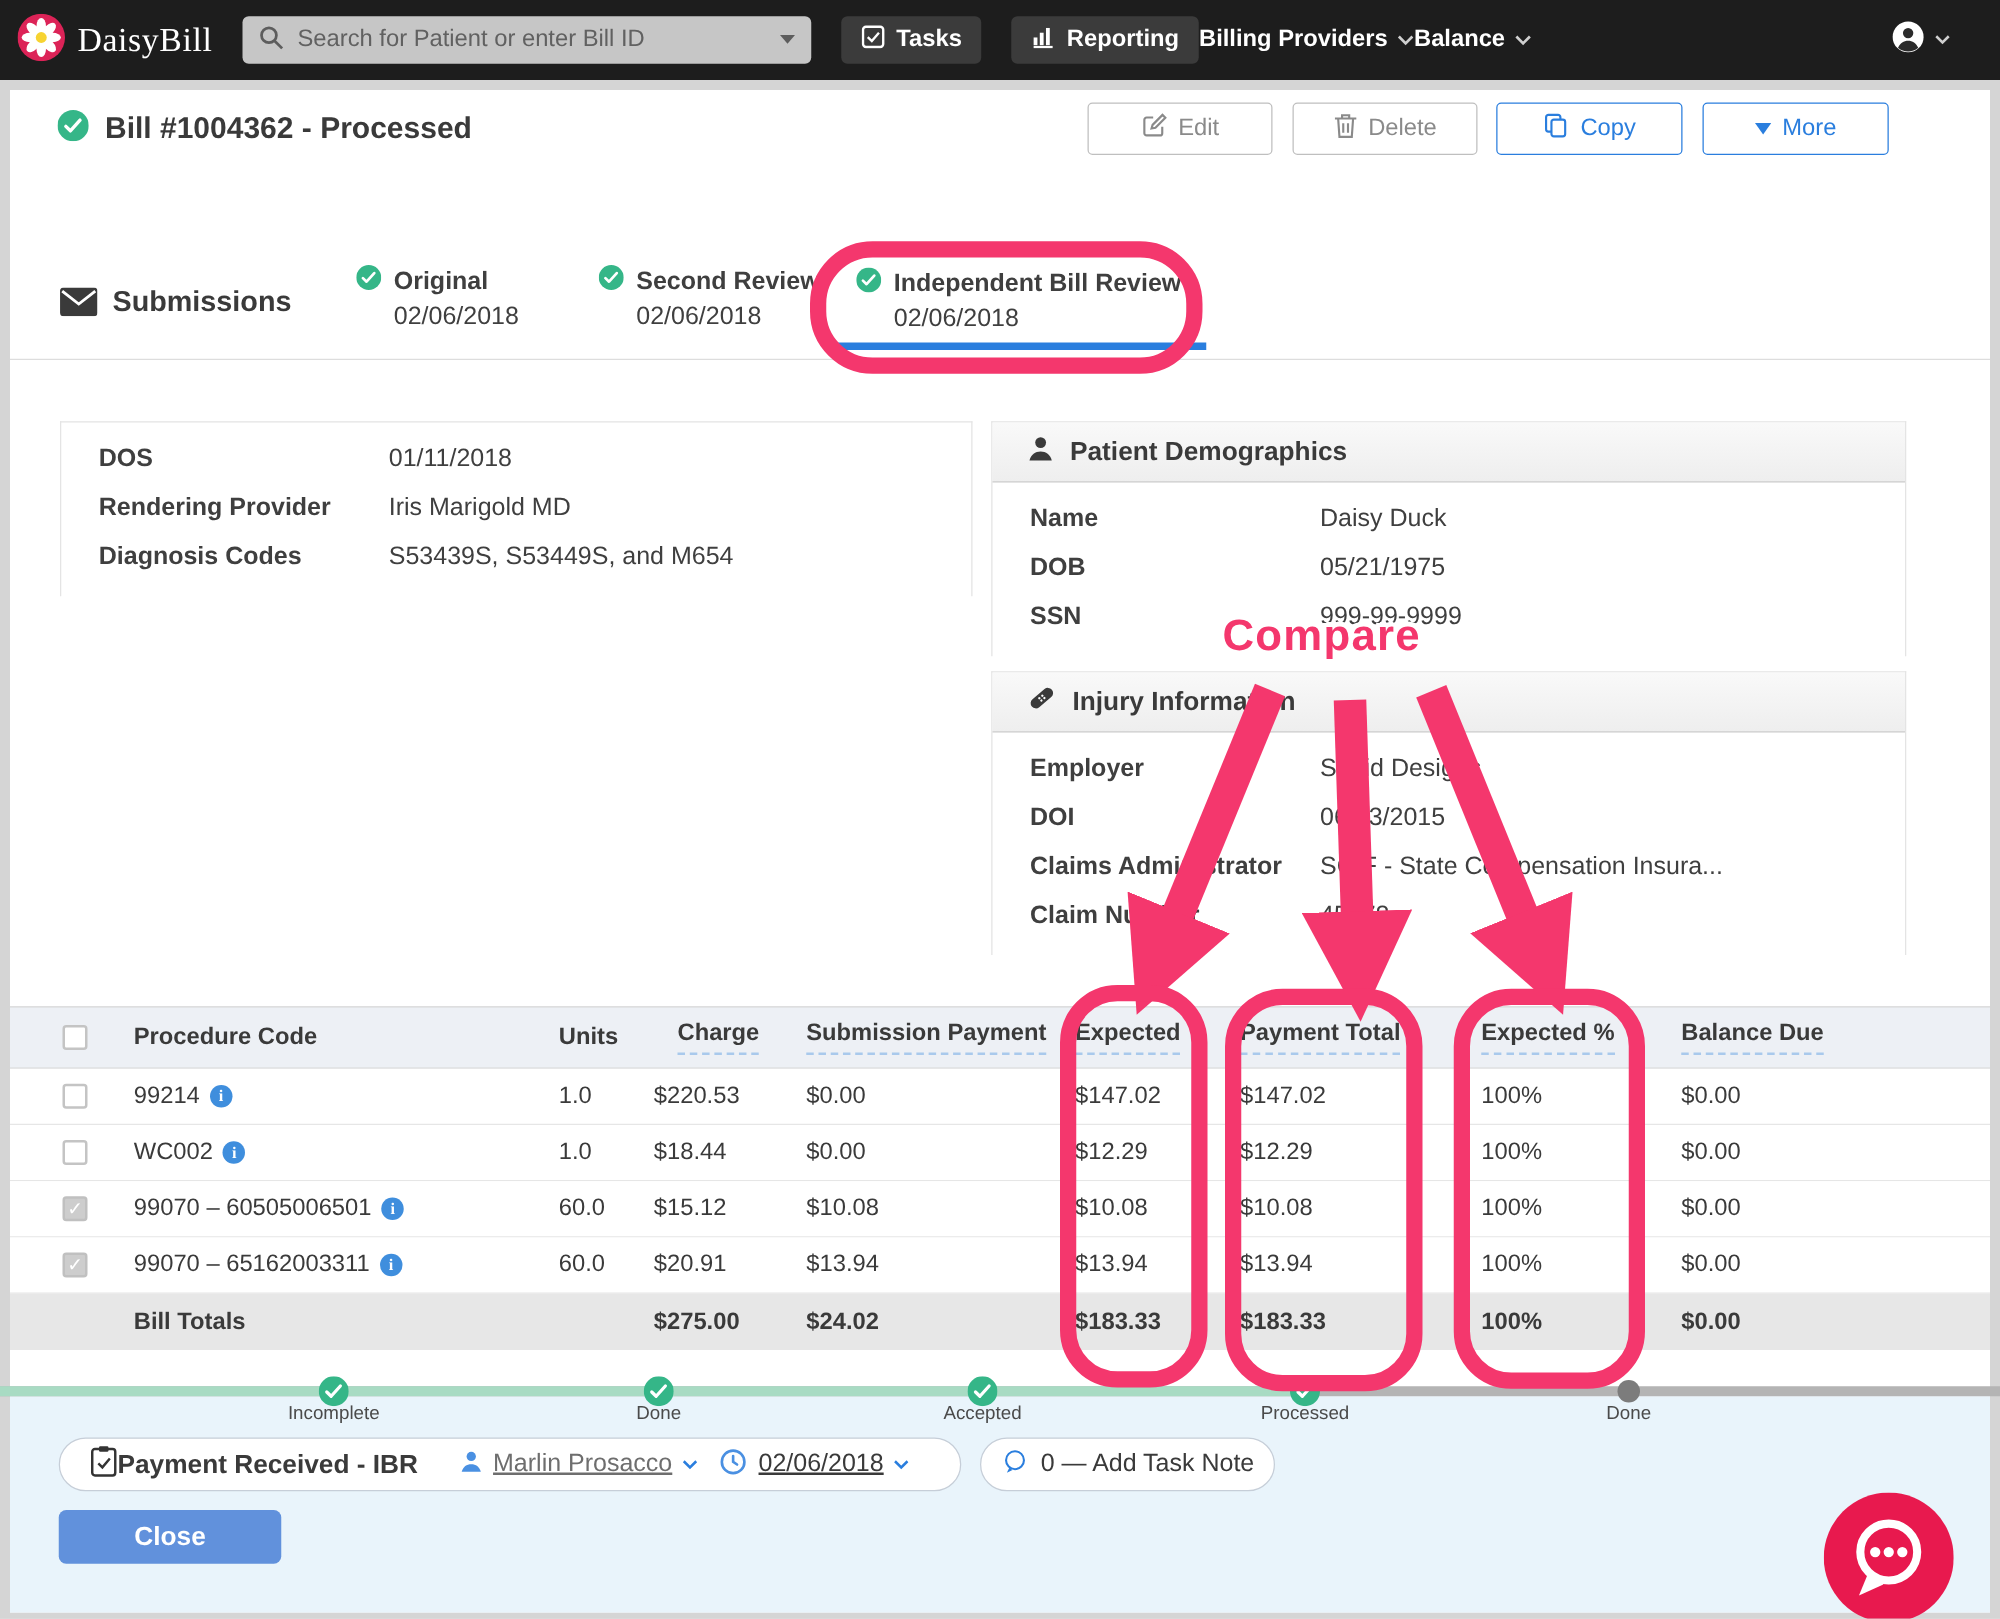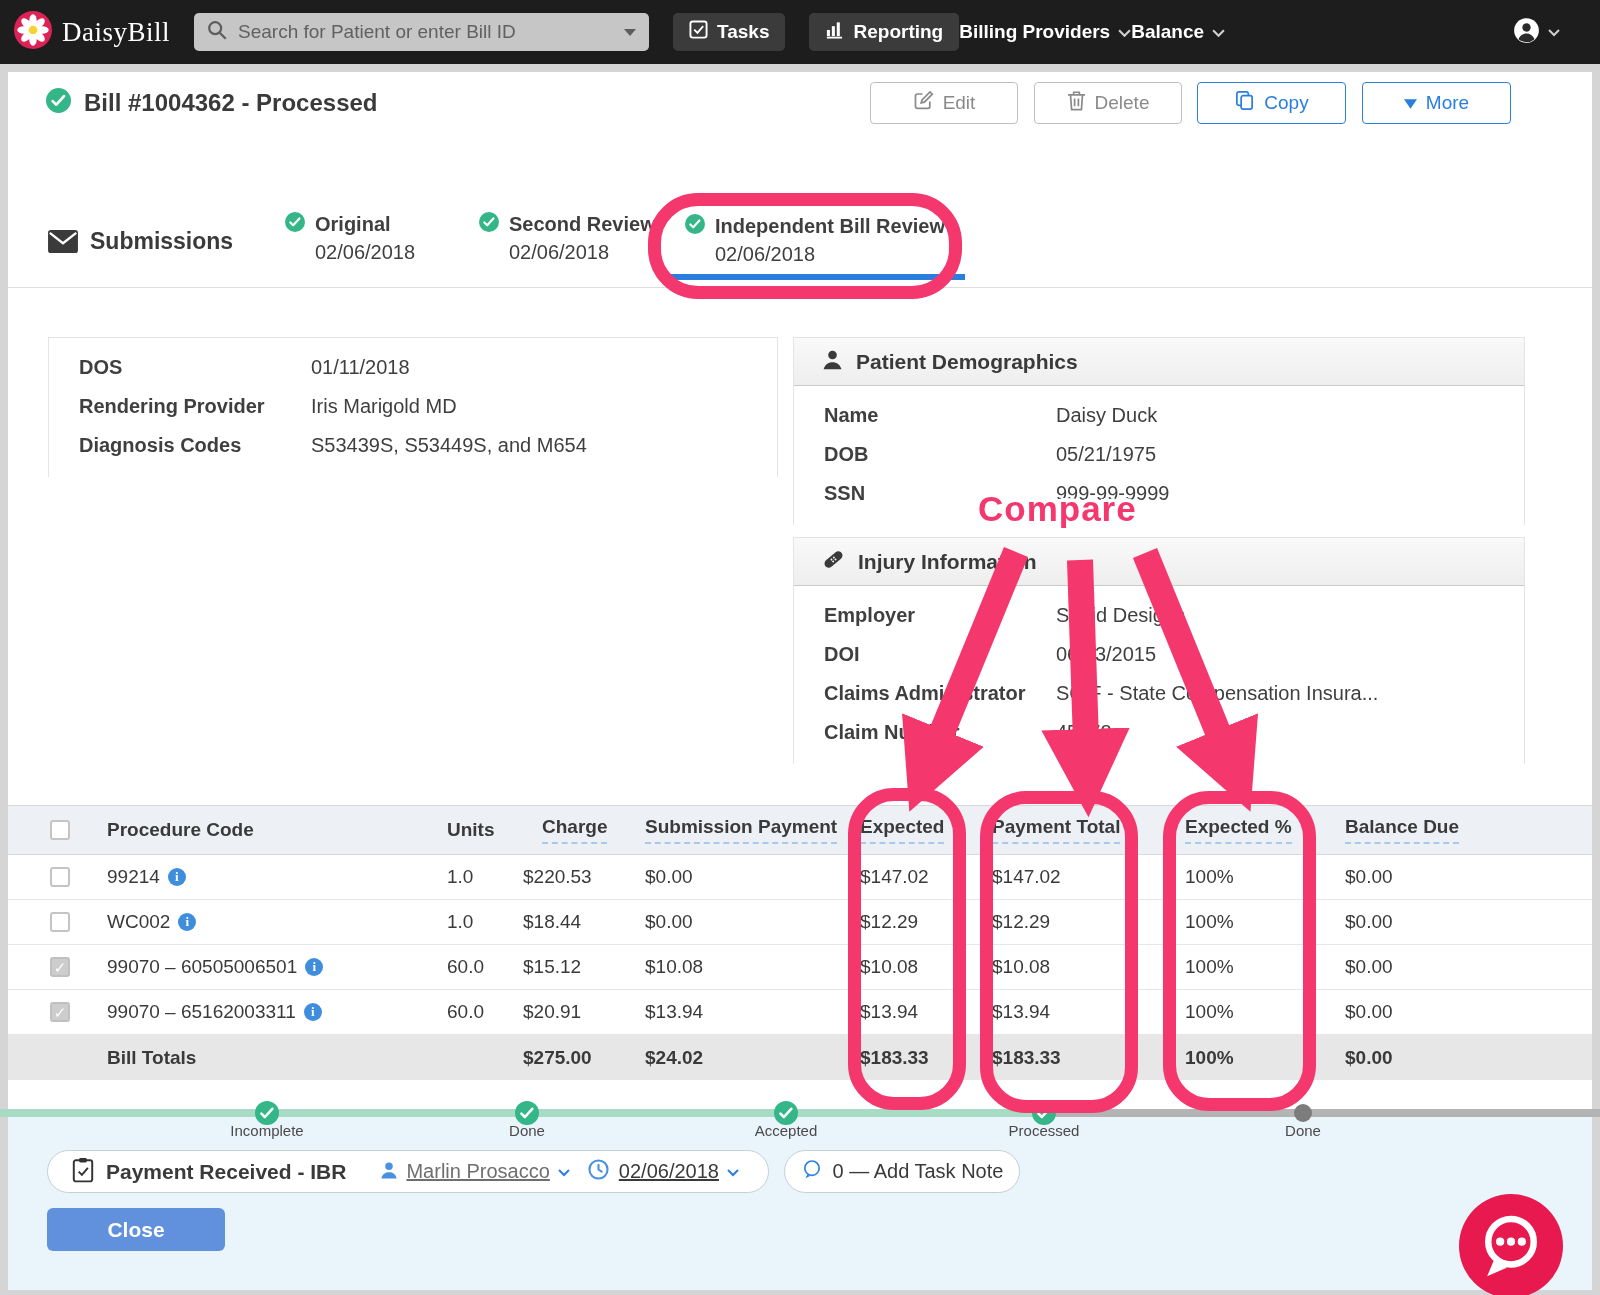--- a/index.html
+++ b/index.html
@@ -90,21 +90,21 @@
   
   .footer-bg{position:absolute; left:8px; top:1117px; width:1584px; height:173px; background:#e9f4fb;}
   .pline{position:absolute; left:0; top:1109px; width:1600px; height:8px; background:#b4b4b4;}
   .pline-done{position:absolute; left:0; top:1109px; width:1045px; height:8px; background:#a8dbc3;}
   .pstep-icon{position:absolute;}
   .pdot{position:absolute; width:18px; height:18px; border-radius:50%; background:#7c7c7c;}
   .plabel-step{position:absolute; top:1122px; width:180px; text-align:center; font-size:15px; color:#4a4a4a;}
 
   .task-pill{position:absolute; left:47px; top:1150px; width:722px; height:43px; background:#fff;
        border:1px solid #c6ced8; border-radius:22px; display:flex; align-items:center; padding-left:24px;}
-  .task-title{font-size:21px; font-weight:bold; color:#3a3a3a; margin-left:12px;}
+  .task-title{font-size:21px; font-weight:bold; color:#3a3a3a; }
   .assignee{margin-left:32px; font-size:20px; color:#6e6e6e; text-decoration:underline; cursor:pointer;}
   .task-date{margin-left:10px; font-size:20px; color:#3a3a3a; text-decoration:underline; cursor:pointer;}
   .blue-chev{margin-left:8px; color:var(--accent);}
   .note-pill{position:absolute; left:784px; top:1150px; width:236px; height:43px; background:#fff;
        border:1px solid #c6ced8; border-radius:22px; display:flex; align-items:center; justify-content:center;
        gap:10px; font-size:20px; color:#3a3a3a; cursor:pointer;}
   .close-btn{position:absolute; left:47px; top:1208px; width:178px; height:43px; background:var(--closeblue);
        border:none; border-radius:6px; color:#fff; font-size:21px; font-weight:bold; cursor:pointer;
        font-family:"Liberation Sans",sans-serif;}
   .fab{position:absolute; left:1459px; top:1194px; width:104px; height:104px; cursor:pointer;}

